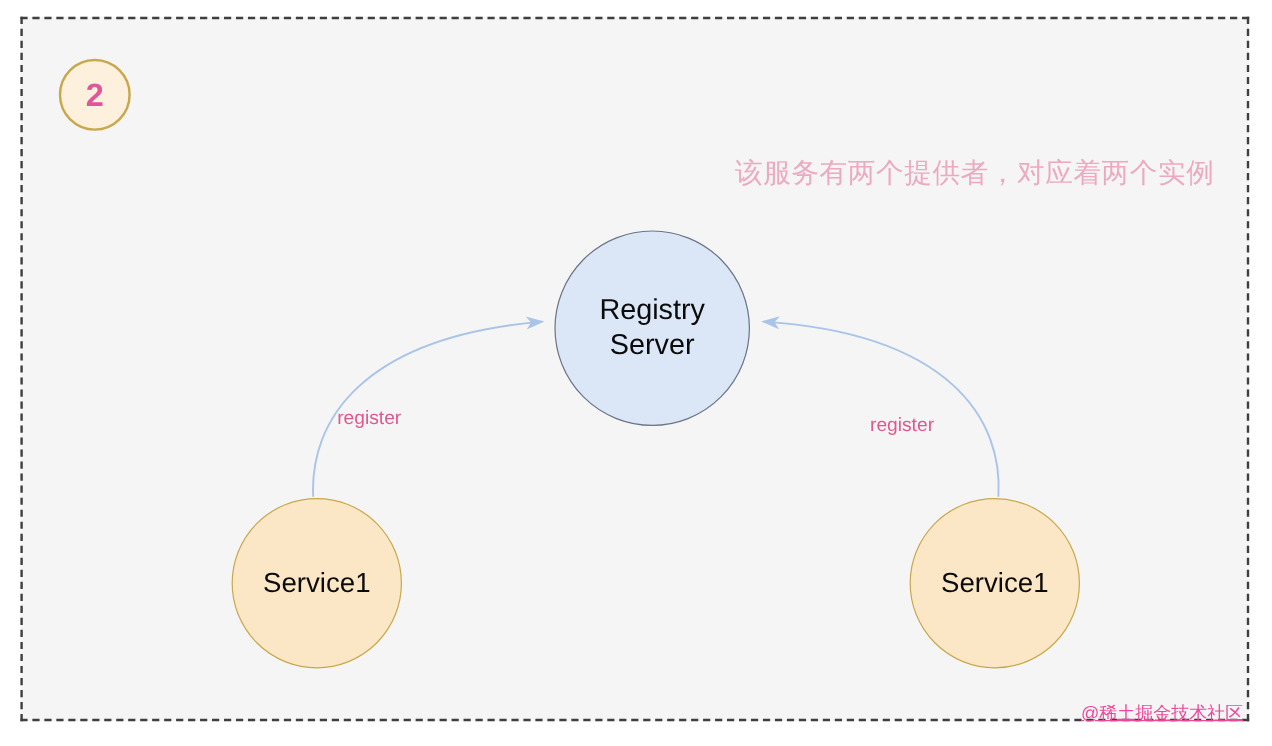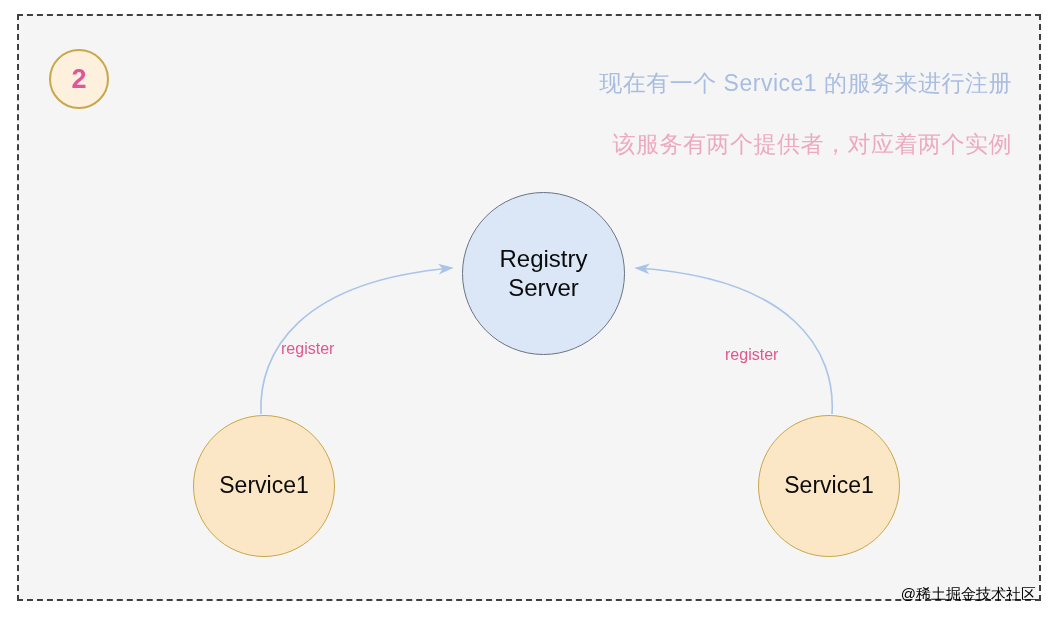--- a/index.html
+++ b/index.html
@@ -128,23 +128,24 @@
   }
   #label-register-right {
     left: 725px;
     top: 346px;
   }
   
   #watermark {
     position: absolute;
     right: 24px;
     bottom: 18px;
-    color: #000000;
+    color: #ec4899;
     font-size: 15px;
     white-space: nowrap;
+    text-decoration: underline;
   }
 </style>
 </head>
 <body>
 
 <div id="canvas">
 
   <div id="frame"></div>
 
   <svg id="art" viewBox="0 0 1060 622" xmlns="http://www.w3.org/2000/svg">
@@ -159,21 +160,20 @@
 
     <path d="M 261,414 C 258,352 300,281 452,268" fill="none" stroke="#a9c4e8" stroke-width="1.6" marker-end="url(#arrow-left)"></path>
 
     <path d="M 832,414 C 836,350 792,278 636,268" fill="none" stroke="#a9c4e8" stroke-width="1.6" marker-end="url(#arrow-right)"></path>
   </svg>
 
   <div id="step-badge">
     <span class="num">2</span>
   </div>
 
-  <div class="annotation" id="annotation-1">现在有一个 Service1 的服务来进行注册</div>
 
   <div class="annotation" id="annotation-2">该服务有两个提供者，对应着两个实例</div>
 
   <div class="node" id="node-registry">
     <span class="line1">Registry</span>
     <span class="line2">Server</span>
   </div>
 
   <div class="node" id="node-provider1">
     <span class="line1">Service1</span>

